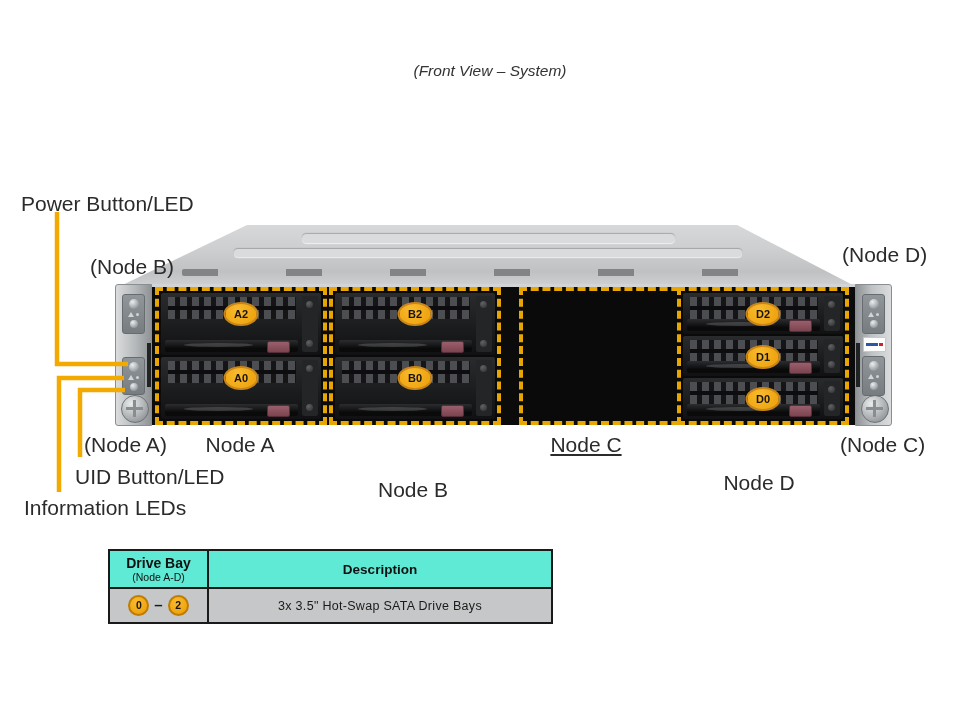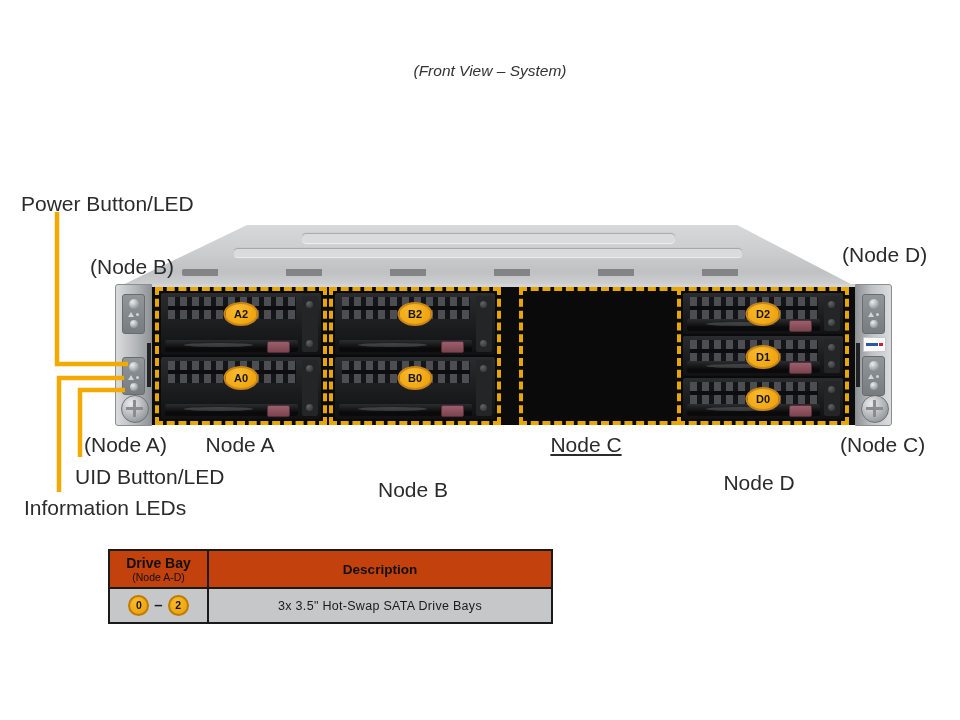--- a/index.html
+++ b/index.html
@@ -89,21 +89,21 @@
 
   
   .lines{position:absolute;left:0;top:0;pointer-events:none;}
 
   
   .lbl{position:absolute;font-size:21px;color:#2b2b2b;white-space:nowrap;}
   .lbl.center{width:100px;text-align:center;}
 
   
   .tbl{position:absolute;left:108px;top:549px;width:445px;border:2px solid #1a1a1a;
-       box-sizing:border-box;background:#c2410c;}
+       box-sizing:border-box;background:#5eead4;}
   .tbl-head{display:flex;height:36px;}
   .tbl-body{display:flex;height:33px;border-top:2px solid #1a1a1a;background:#c6c7c8;}
   .c1{width:99px;border-right:2px solid #1a1a1a;display:flex;flex-direction:column;
       align-items:center;justify-content:center;box-sizing:border-box;}
   .c2{flex:1;display:flex;align-items:center;justify-content:center;}
   .h-main{font-size:14px;font-weight:bold;color:#111;line-height:15px;}
   .h-sub{font-size:10.5px;color:#111;line-height:12px;}
   .h-desc{font-size:13.5px;font-weight:bold;color:#111;}
   .bayrow{display:flex;align-items:center;gap:5px;}
   .baycircle{width:17px;height:17px;line-height:17px;border-radius:50%;text-align:center;

